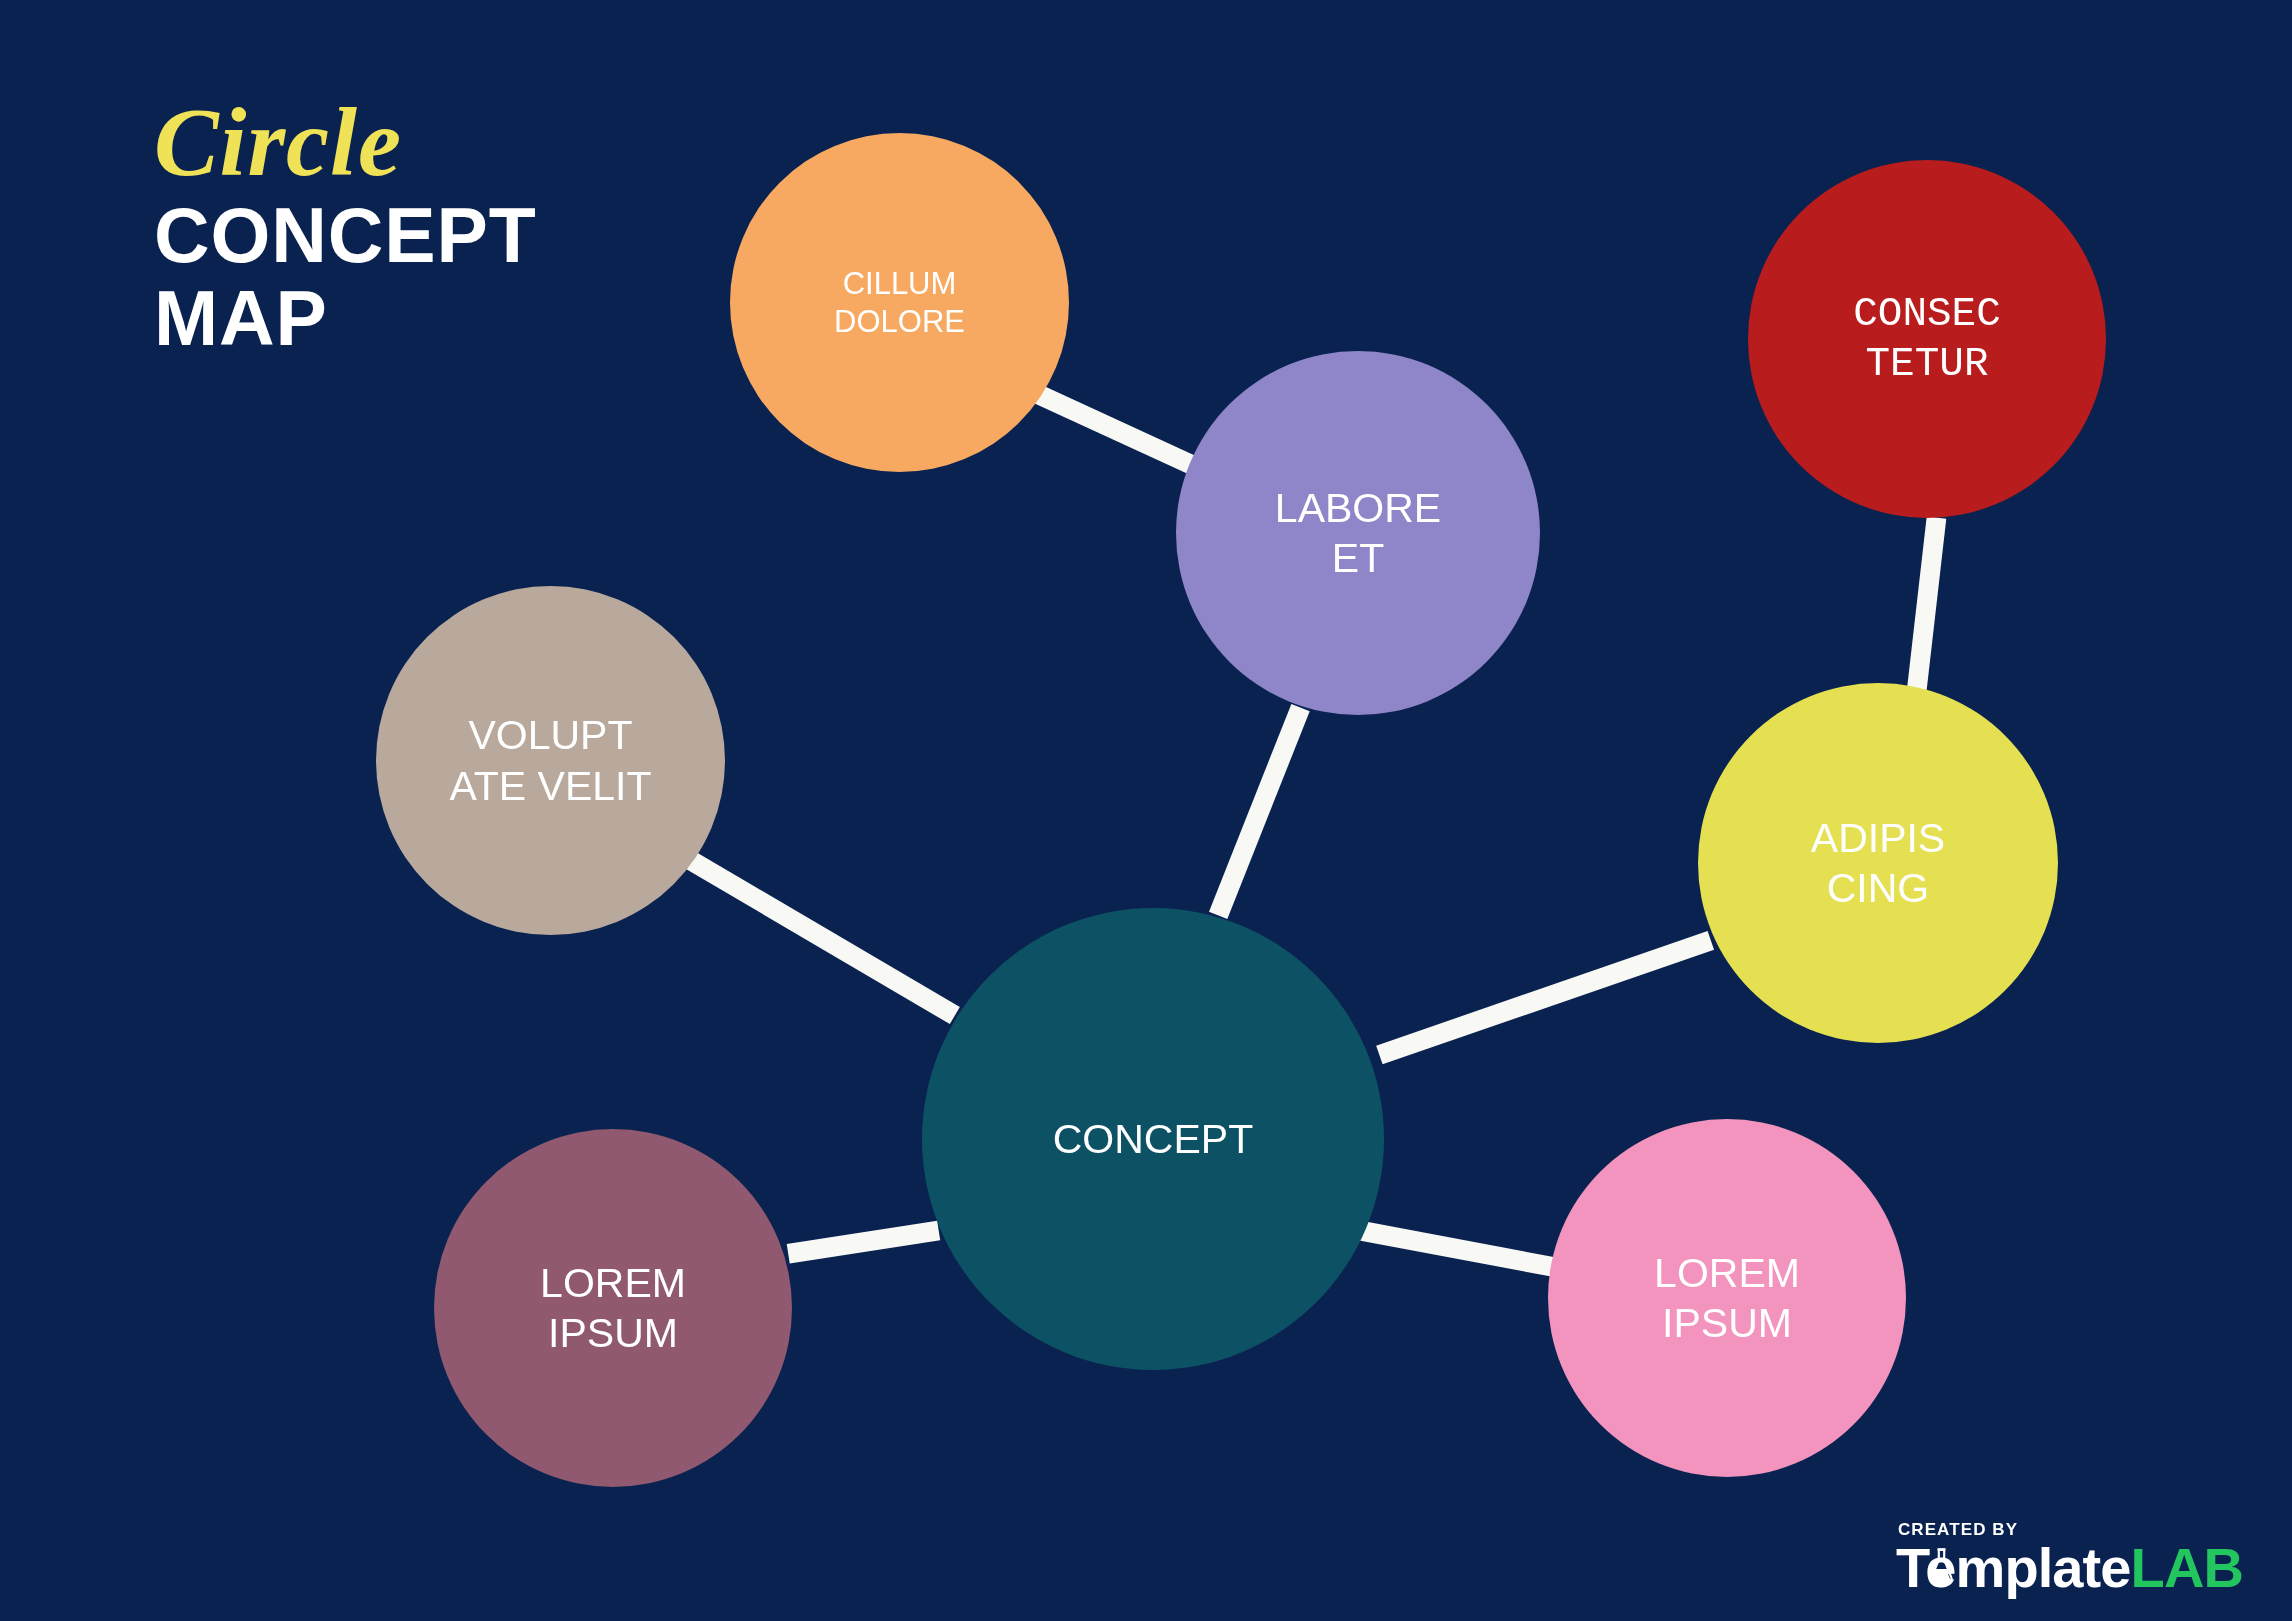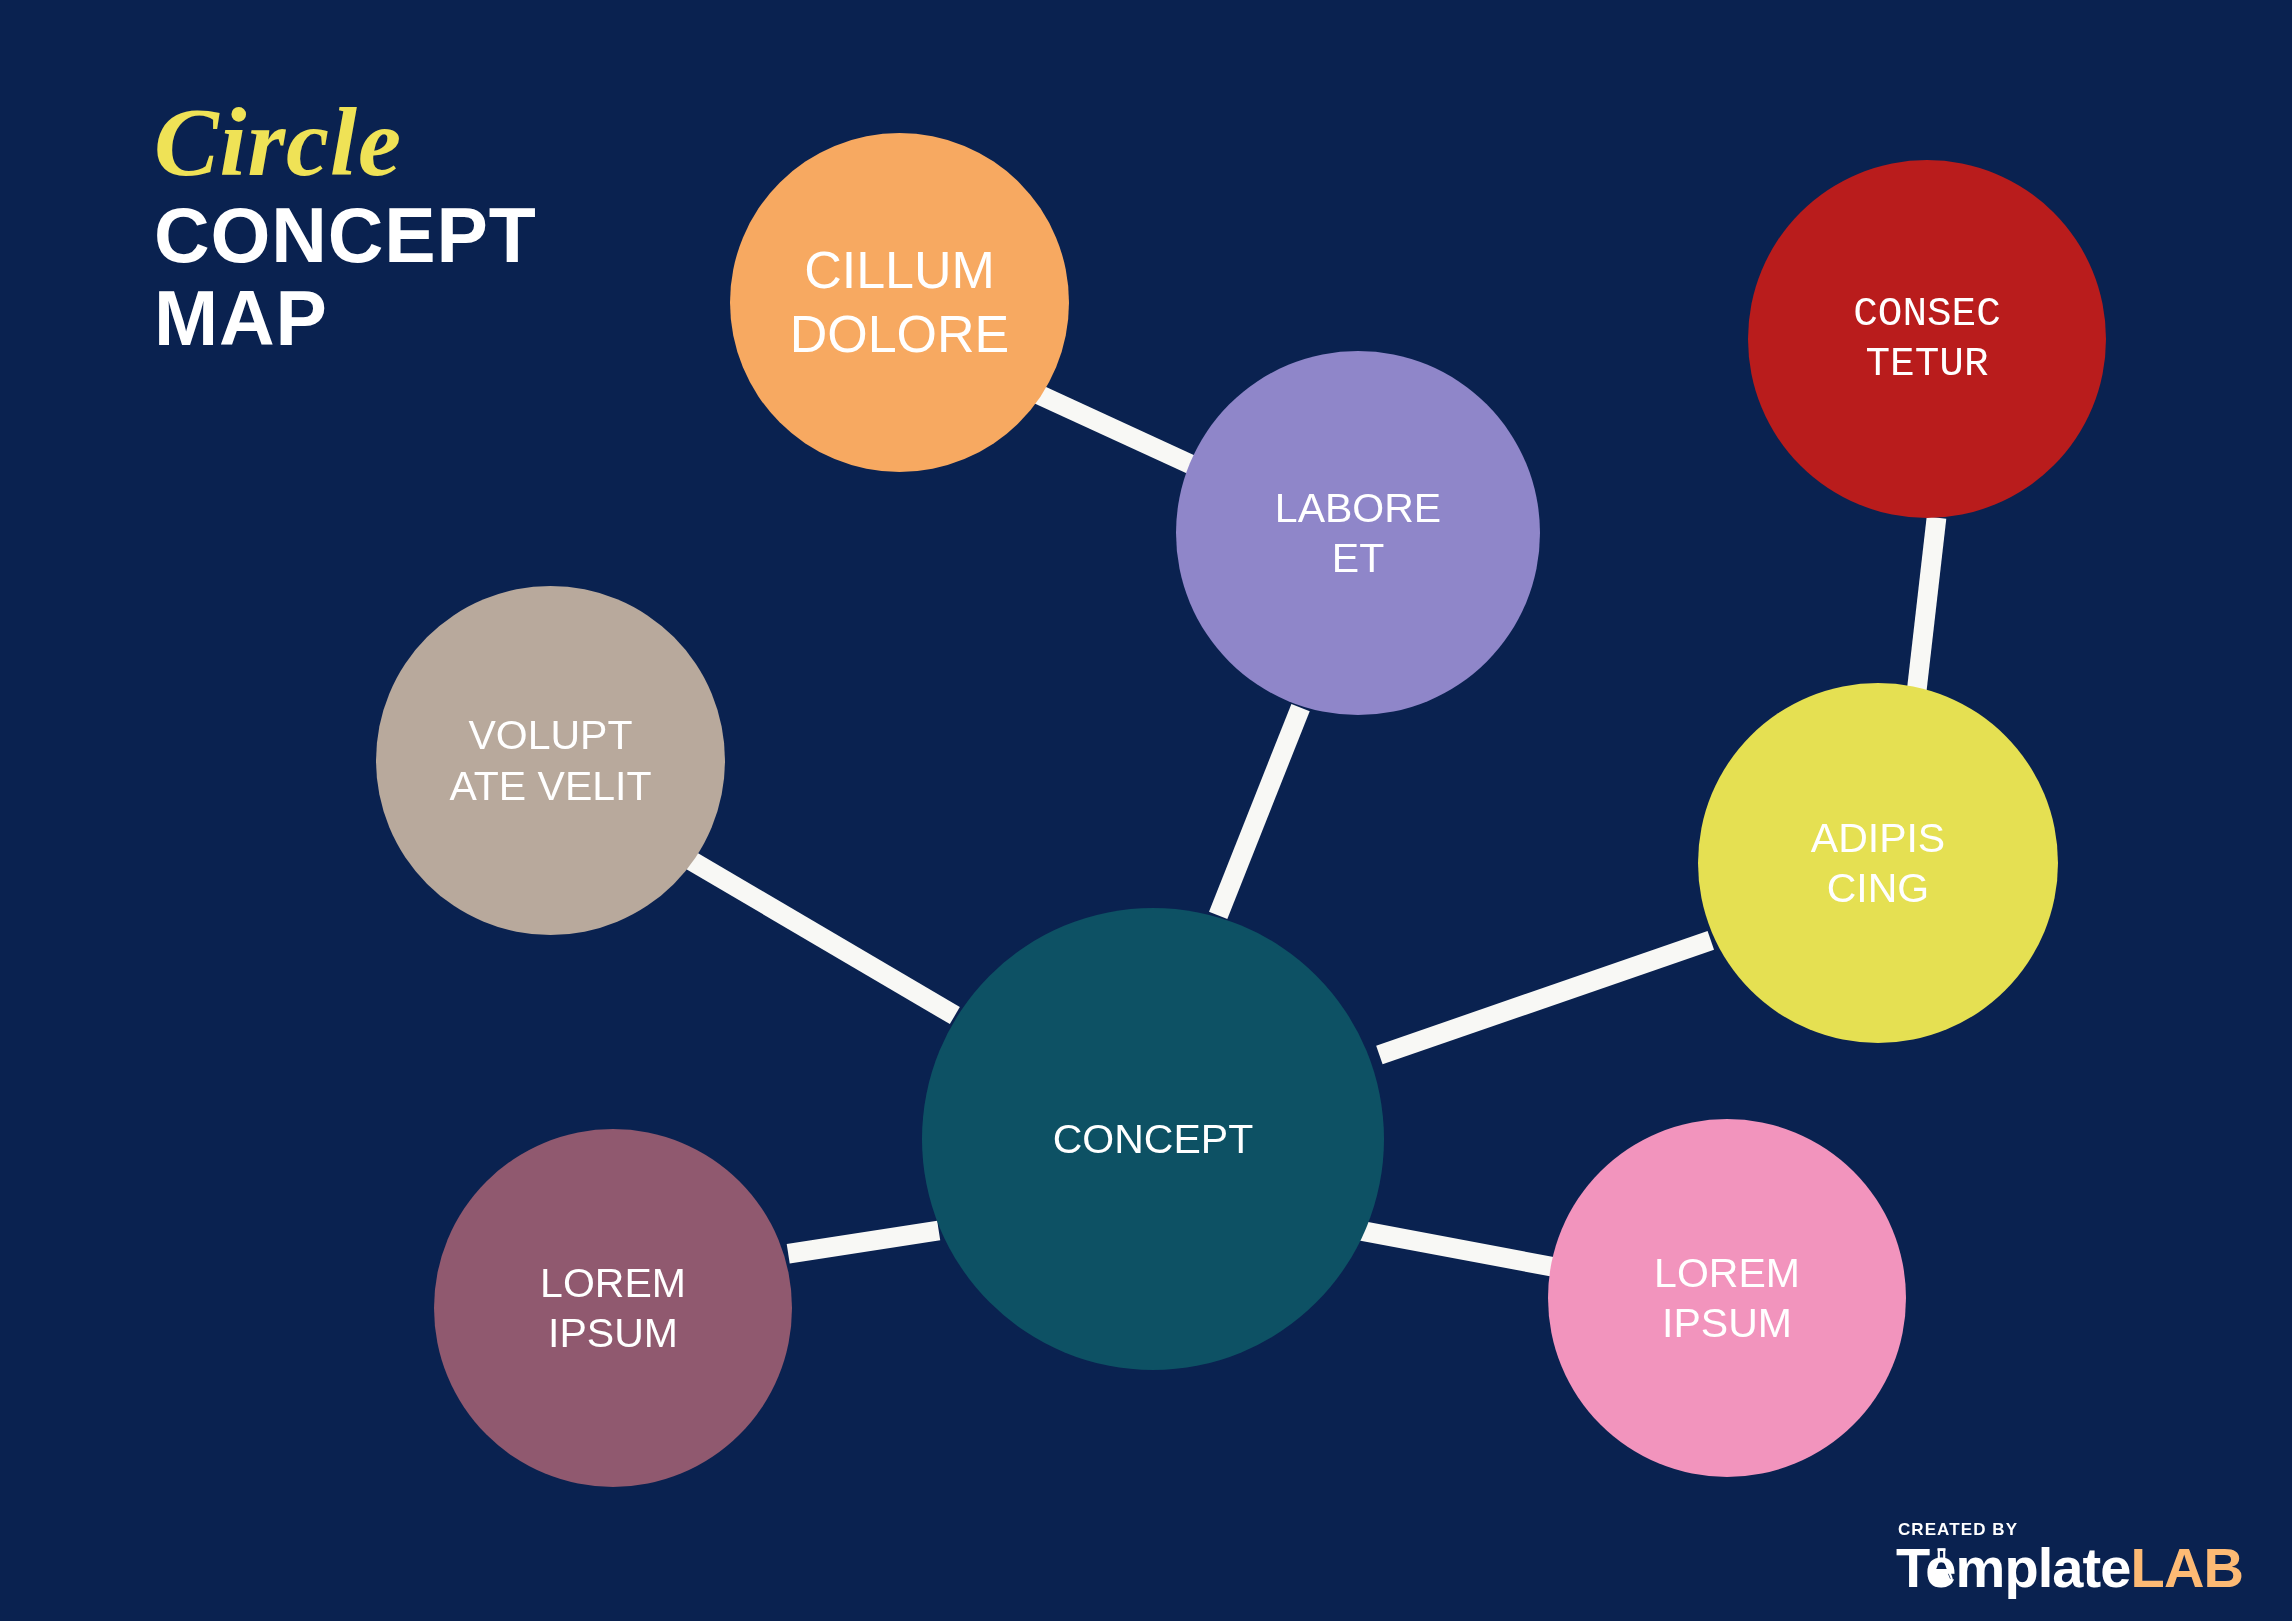--- a/index.html
+++ b/index.html
@@ -89,21 +89,21 @@
     font-family: "Liberation Sans", sans-serif;
     font-weight: 700;
     font-size: 56px;
     line-height: 1;
     letter-spacing: -0.9px;
     white-space: nowrap;
     position: relative;
     display: inline-block;
   }
   #logo-template { color: #ffffff; }
-  #logo-lab { color: #fdba74; position: relative; }
+  #logo-lab { color: #22c55e; position: relative; }
   #flask-icon {
     position: absolute;
     left: 32px;
     top: 7.2px;
     width: 27px;
     height: 38px;
   }
 </style>
 </head>
 <body>
@@ -125,21 +125,21 @@
       <line x1="770" y1="960" x2="1066" y2="1134" stroke="#f8f8f5" stroke-width="22"></line>
       <line x1="1910" y1="1050" x2="1540" y2="1178" stroke="#f8f8f5" stroke-width="22"></line>
       <line x1="880" y1="1400" x2="1048" y2="1374" stroke="#f8f8f5" stroke-width="22"></line>
       <line x1="1518" y1="1374" x2="1752" y2="1418" stroke="#f8f8f5" stroke-width="22"></line>
     </svg>
 
   <div id="nodes-layer">
       <div class="node" style="left: 922px; top: 908px; width: 462px; height: 462px; background: rgb(13, 81, 100); font-size: 41px;">
         <span class="node-label">CONCEPT</span>
       </div>
-      <div class="node" style="left: 730px; top: 133px; width: 339px; height: 339px; background: rgb(247, 169, 97); font-size: 52px;">
+      <div class="node" style="left: 730px; top: 133px; width: 339px; height: 339px; background: rgb(247, 169, 97); font-size: 31px;">
         <span class="node-label">CILLUM
 DOLORE</span>
       </div>
       <div class="node" style="left: 1176px; top: 351px; width: 364px; height: 364px; background: rgb(143, 134, 201); font-size: 41px; text-align: center;">
         <span class="node-label">LABORE
 ET</span>
       </div>
       <div class="node" style="left: 1748px; top: 160px; width: 358px; height: 358px; background: #b91c1c; font-size: 41px; font-family: Liberation Mono, monospace;">
         <span class="node-label">CONSEC
 TETUR</span>

